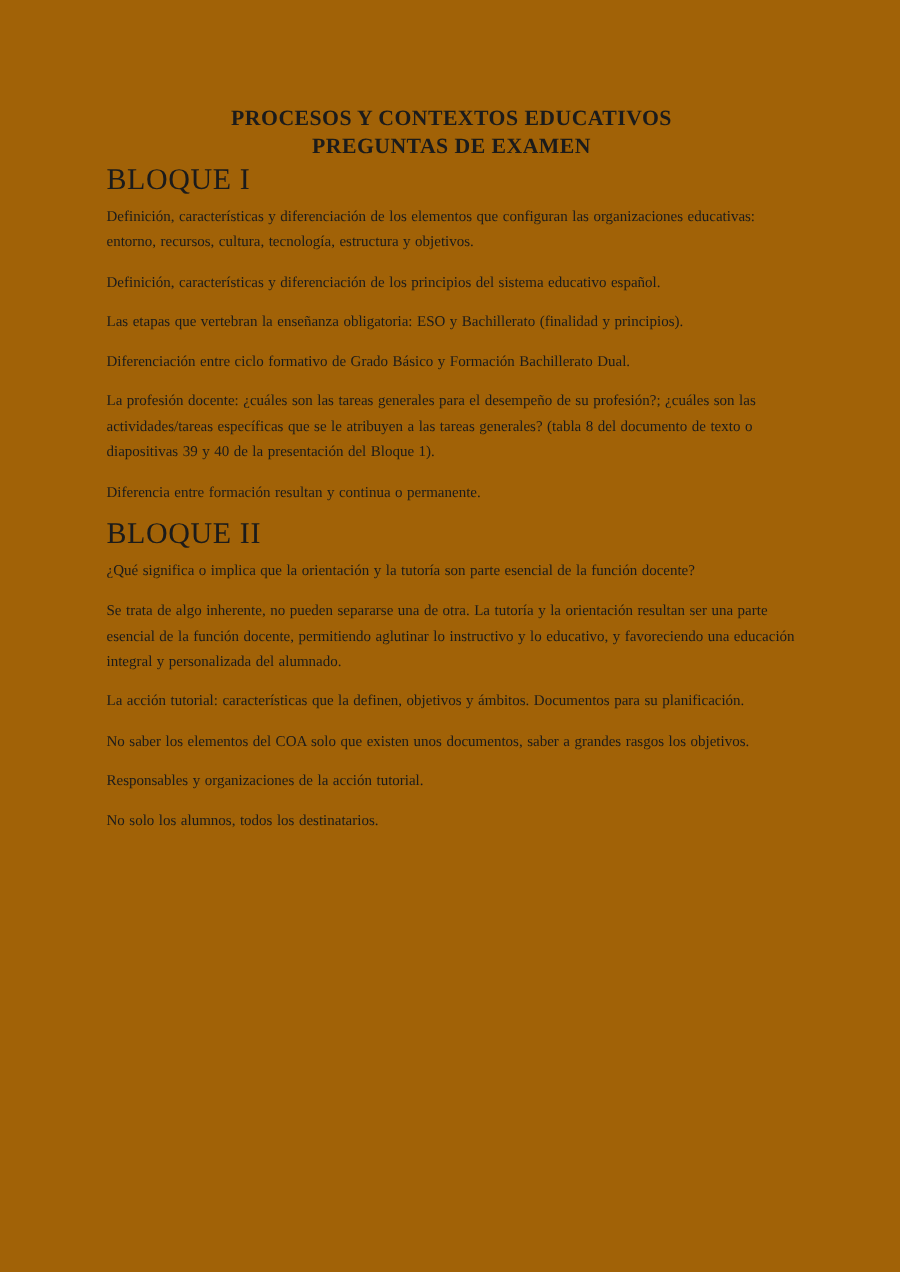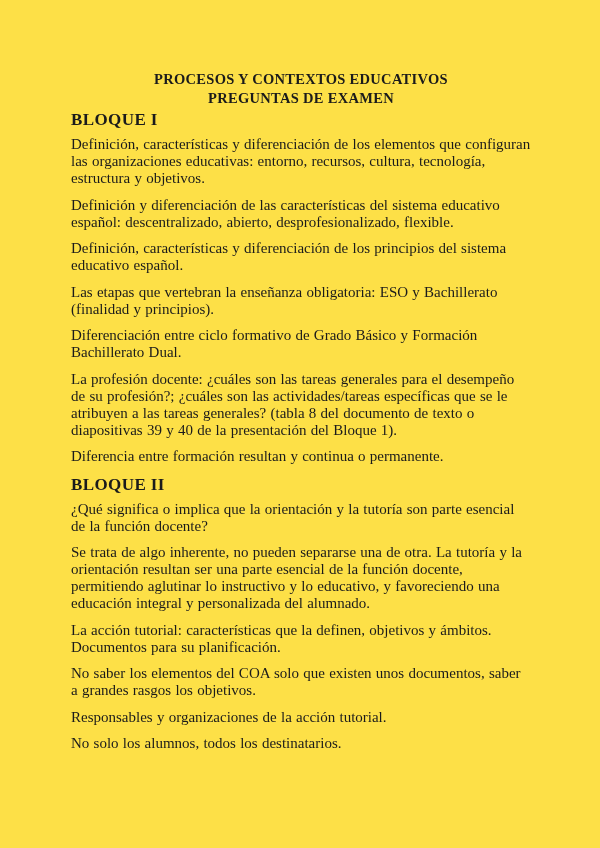--- a/index.html
+++ b/index.html
@@ -4,73 +4,72 @@
 <style>
   html, body {
     margin: 0;
     padding: 0;
     background: #ffffff;
   }
   .doc-page {
     position: relative;
     width: 600px;
     height: 848px;
-    background: #fde047;
+    background: #a16207;
     color: #1b1b1b;
     font-family: "Liberation Serif", "DejaVu Serif", serif;
     overflow: hidden;
     box-sizing: border-box;
   }
   .doc-content {
     position: absolute;
     top: 70px;
     left: 71px;
     width: 460px;
   }
   .doc-title {
     text-align: center;
     font-weight: 700;
     font-size: 14.5px;
     line-height: 19px;
     letter-spacing: 0.3px;
     white-space: nowrap;
   }
   .section-heading {
-    font-size: 17px;
-    font-weight: 700;
+    font-size: 20px;
+    font-weight: 400;
     line-height: 20px;
     letter-spacing: 0.4px;
     margin: 2px 0 6px 0;
   }
   .section-heading.second {
     margin-top: 4px;
   }
   .para {
-    font-size: 15px;
+    font-size: 10px;
     line-height: 17px;
     margin: 0 0 9.5px 0;
     word-spacing: 0.5px;
   }
   .para.bold {
     font-weight: 400;
   }
 </style>
 </head>
 <body>
 
 <div class="doc-page">
   <div class="doc-content">
 
     <div class="doc-title">PROCESOS Y CONTEXTOS EDUCATIVOS</div>
     <div class="doc-title">PREGUNTAS DE EXAMEN</div>
 
     <h1 class="section-heading">BLOQUE I</h1>
 
     <p class="para">Definición, características y diferenciación de los elementos que configuran las organizaciones educativas: entorno, recursos, cultura, tecnología, estructura y objetivos.</p>
-    <p class="para">Definición y diferenciación de las características del sistema educativo español: descentralizado, abierto, desprofesionalizado, flexible.</p>
     <p class="para">Definición, características y diferenciación de los principios del sistema educativo español.</p>
     <p class="para">Las etapas que vertebran la enseñanza obligatoria: ESO y Bachillerato (finalidad y principios).</p>
     <p class="para">Diferenciación entre ciclo formativo de Grado Básico y Formación Bachillerato Dual.</p>
     <p class="para">La profesión docente: ¿cuáles son las tareas generales para el desempeño de su profesión?; ¿cuáles son las actividades/tareas específicas que se le atribuyen a las tareas generales? (tabla 8 del documento de texto o diapositivas 39 y 40 de la presentación del Bloque 1).</p>
     <p class="para">Diferencia entre formación resultan y continua o permanente.</p>
 
     <h1 class="section-heading second">BLOQUE II</h1>
 
     <p class="para bold">¿Qué significa o implica que la orientación y la tutoría son parte esencial de la función docente?</p>
     <p class="para">Se trata de algo inherente, no pueden separarse una de otra. La tutoría y la orientación resultan ser una parte esencial de la función docente, permitiendo aglutinar lo instructivo y lo educativo, y favoreciendo una educación integral y personalizada del alumnado.</p>

